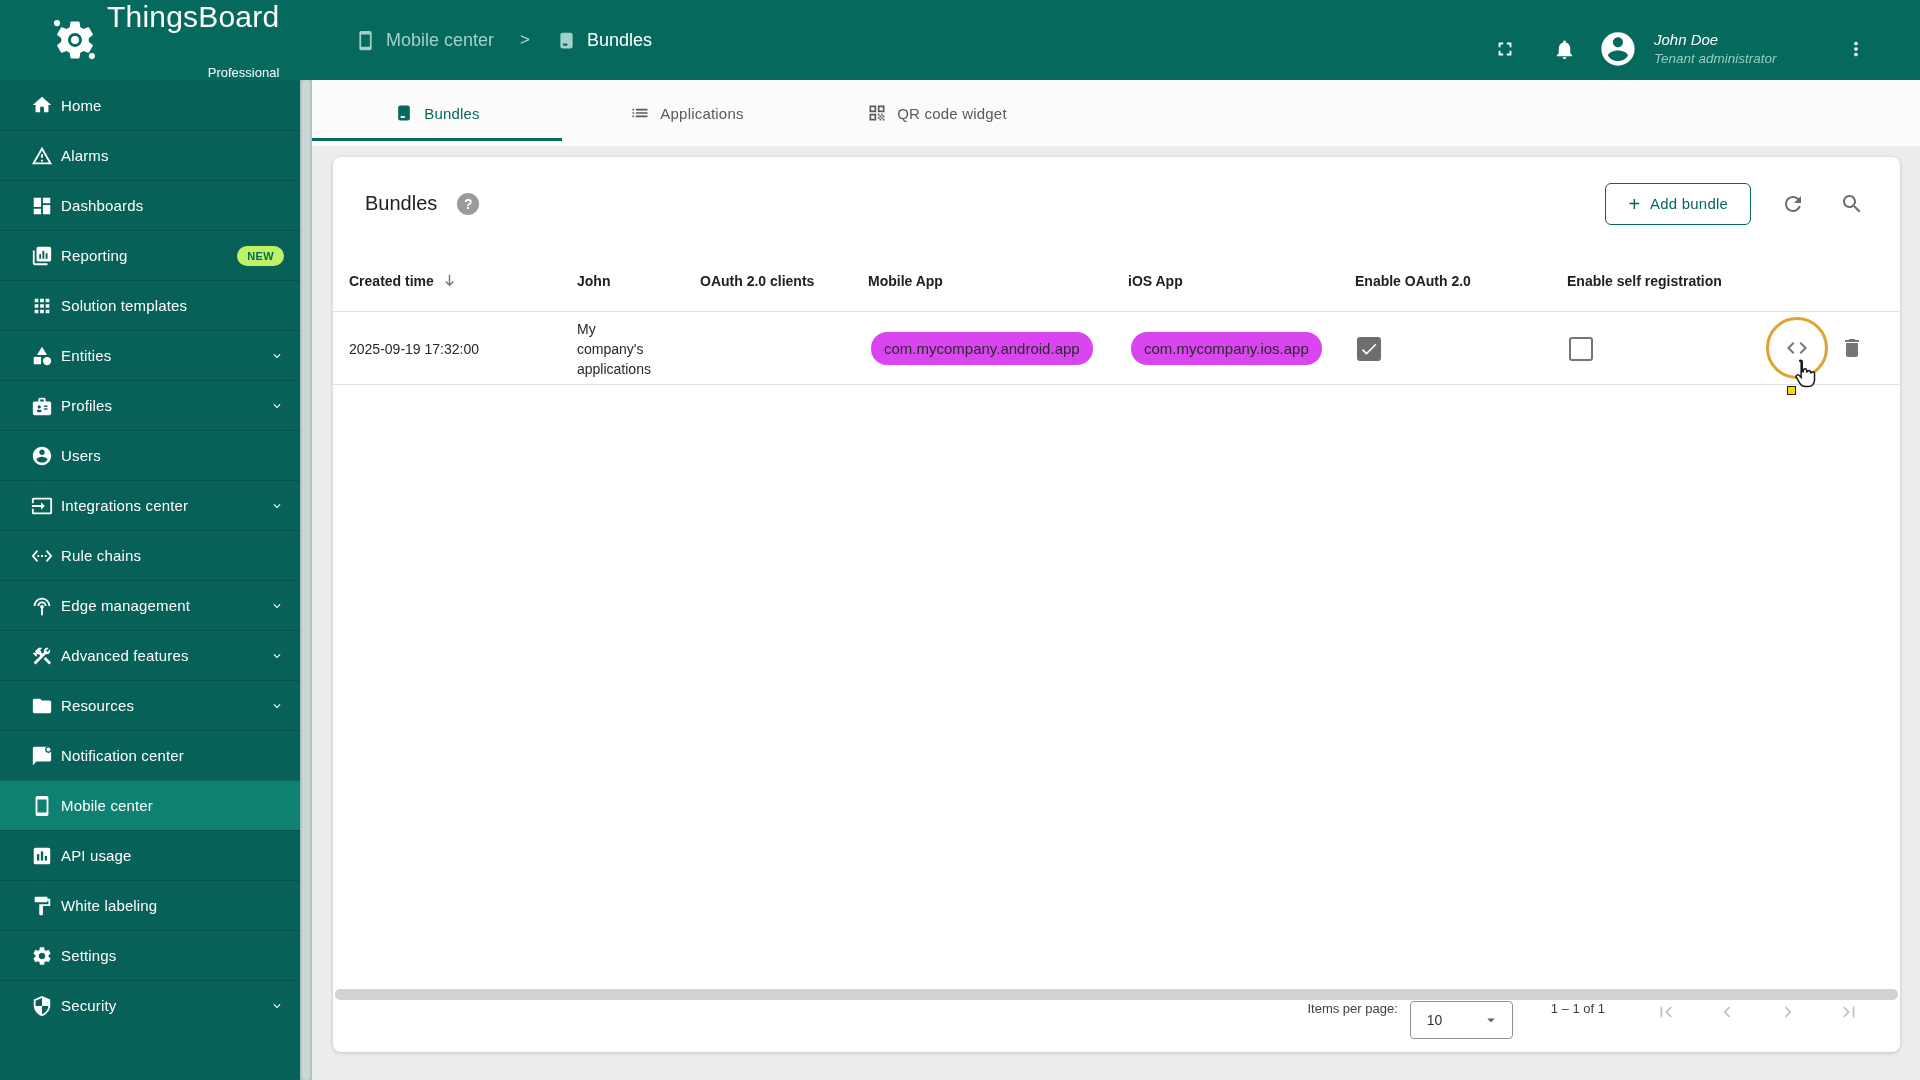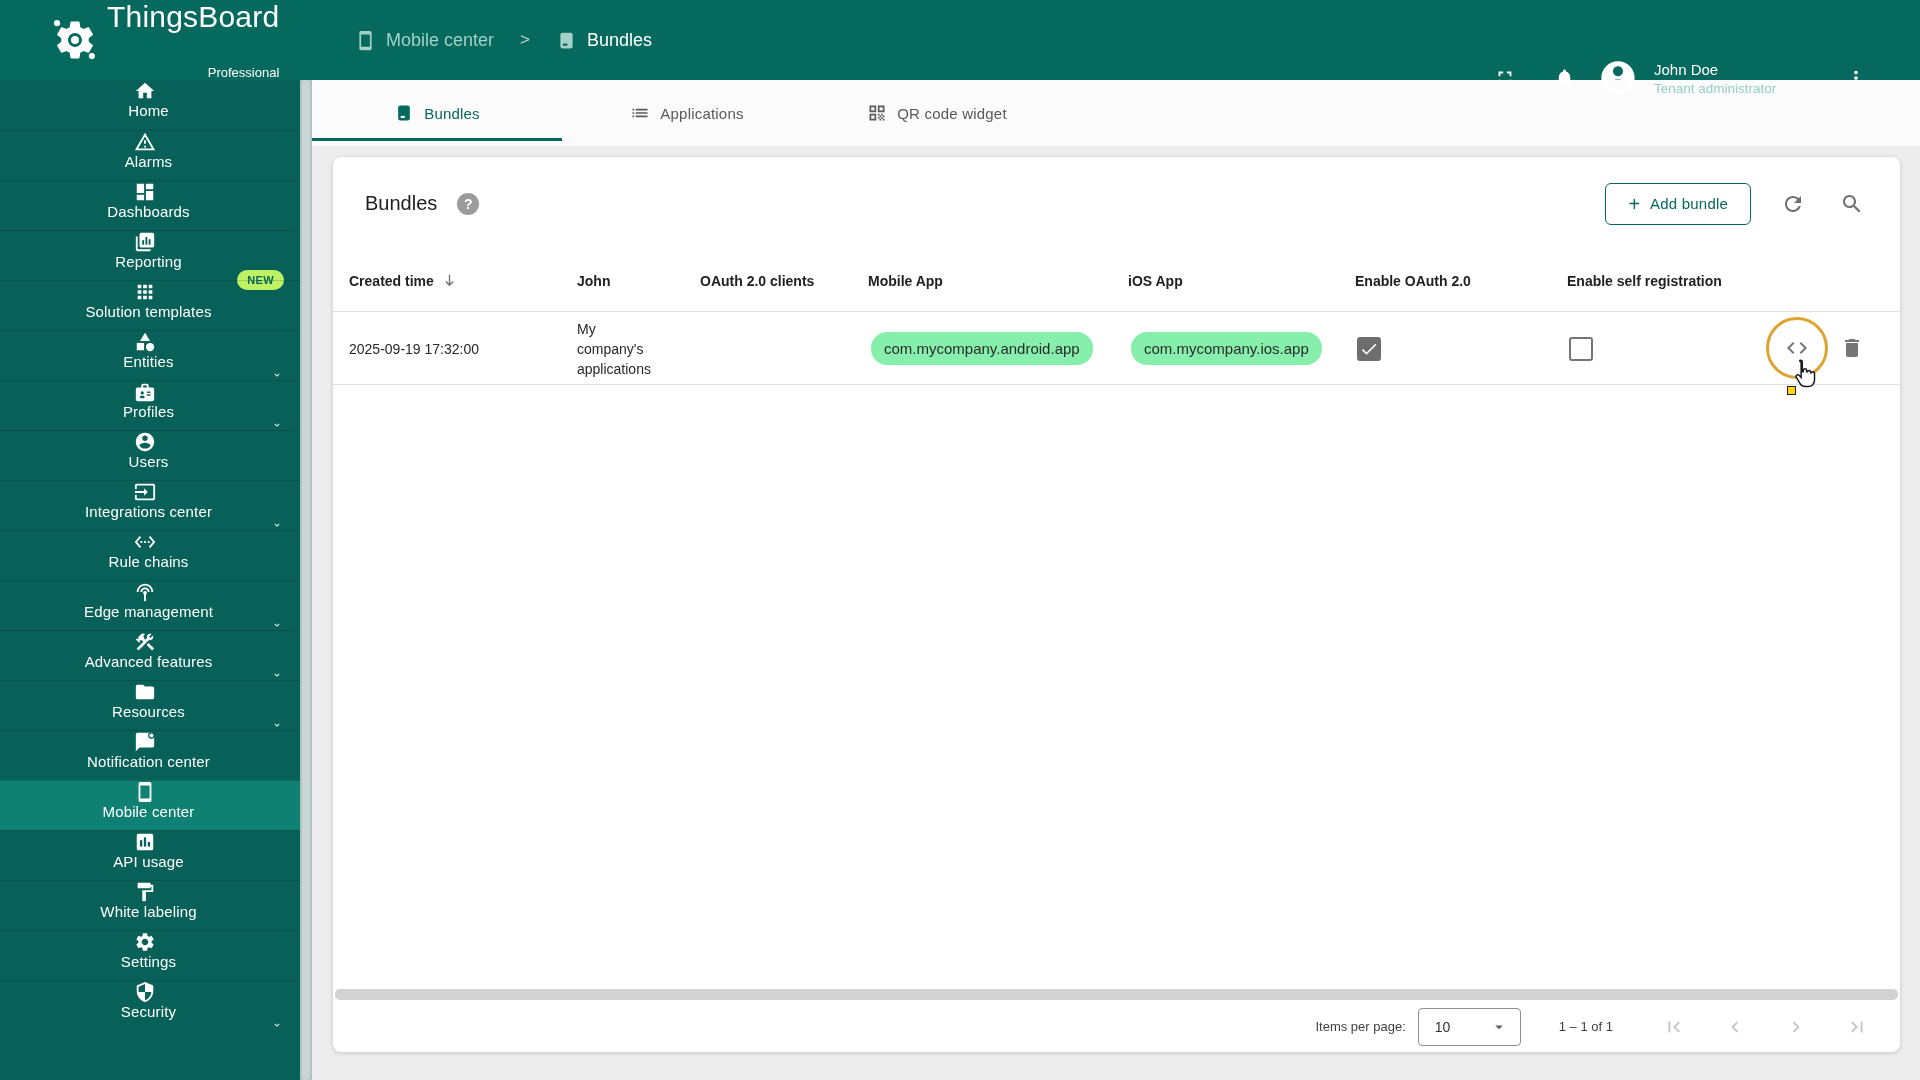--- a/index.html
+++ b/index.html
@@ -15,33 +15,33 @@
   .logo-title { color:#fff; font-size:30px; font-weight:400; line-height:32px; letter-spacing:.2px; }
   .logo-sub { color:#fff; font-size:13px; font-weight:400; line-height:14px; margin-top:0px; }
   .breadcrumb { position:absolute; left:355px; top:0; height:80px; display:flex; align-items:center; }
   .crumb-parent { display:flex; align-items:center; color:#a3d0c8; cursor:pointer; }
   .crumb-parent .ic { margin-right:10px; }
   .crumb-txt { font-size:18px; }
   .crumb-sep { color:#bcdad4; font-size:17px; margin:0 26px 0 26px; }
   .crumb-current { display:flex; align-items:center; color:#fff; }
   .crumb-current .ic { margin-right:10px; }
   .crumb-current .crumb-txt { font-weight:500; }
-  .topbar-right { position:absolute; right:44px; top:0; height:98px; display:flex; align-items:flex-end; }
+  .topbar-right { position:absolute; right:44px; top:0; height:98px; display:flex; align-items:center;font-style:italic; }
   .tb-iconbtn { width:40px; height:40px; display:flex; align-items:center; justify-content:center; cursor:pointer; }
   .avatar { width:40px; height:40px; margin-left:14px; cursor:pointer; }
   .user-block { margin-left:16px; margin-right:30px; width:152px; cursor:pointer; }
   .user-name { color:#fff; font-size:15px; line-height:20px; }
   .user-role { color:#97cdc4; font-size:13.5px; line-height:18px; }
 
   
   .sidebar { position:absolute; left:0; top:80px; width:312px; height:1000px; background:#076159; z-index:20; }
   .sb-scroll { position:absolute; right:0; top:0; width:12px; height:1000px; background:#afc4bf; }
   .sb-scroll-thumb { position:absolute; left:2px; top:0; width:8px; height:1000px; background:#c9d6d3; border-radius:4px; }
-  .sb-item { height:50px; display:flex; align-items:center; padding-left:13px; padding-right:16px; margin-right:12px;
-             border-top:1px solid rgba(0,0,0,.15); cursor:pointer; position:relative;flex-direction:column; }
+  .sb-item { height:50px; display:flex; align-items:center; padding-left:31px; padding-right:16px; margin-right:12px;
+             border-top:1px solid rgba(0,0,0,.15); cursor:pointer; position:relative; }
   .sb-item:first-child { border-top:none; }
   .sb-item .sb-ic { width:22px; height:22px; margin-right:8px; flex:none; }
   .sb-label { color:#fff; font-size:15px; font-weight:500; letter-spacing:.15px; white-space:nowrap; }
   .sb-item.active { background:#0f8173; }
   .sb-chevron { margin-left:auto; }
   .sb-badge { margin-left:auto; background:#bef264; color:#06695d; font-size:11px; font-weight:700; letter-spacing:.4px;
               padding:4px 10px; border-radius:11px; }
 
   
   .tabbar { position:absolute; left:312px; top:80px; width:1608px; height:66px; background:#fbfbfb; display:flex; z-index:10; }
@@ -69,38 +69,38 @@
   
   .tgrid { display:grid; grid-template-columns:244px 123px 168px 260px 227px 212px 212px 1fr; align-items:center; }
   .thead { height:62px; border-bottom:1px solid #e0e0e0; }
   .th { font-size:14px; font-weight:600; color:#212121; white-space:nowrap; }
   .th.first { padding-left:16px; display:flex; align-items:center; cursor:pointer; }
   .sort-ic { margin-left:7px; }
   .trow { height:73px; border-bottom:1px solid #e0e0e0; cursor:pointer; }
   .td { font-size:14px; color:#282828; }
   .td.first { padding-left:16px; white-space:nowrap; }
   .title-wrap { width:86px; line-height:20px; }
-  .chip { display:inline-block; background:#86efac; border-radius:16px; padding:8px 13px; font-size:15px; color:#2b2b2b;
+  .chip { display:inline-block; background:#d946ef; border-radius:16px; padding:8px 13px; font-size:15px; color:#2b2b2b;
           white-space:nowrap; margin-left:3px;text-align:right; }
   .cbx { width:24px; height:24px; border-radius:3px; margin-left:2px; cursor:pointer; position:relative; }
   .cbx.unchecked { border:2px solid #757575; background:#fff; }
   .cbx.checked { background:#6e6e6e; }
   .cbx .ck { display:none; position:absolute; left:2px; top:2px; }
   .cbx.checked .ck { display:block; }
   .actions-cell { position:relative; height:73px; overflow:visible; }
   .gold-ring { position:absolute; left:-13px; top:5px; width:62px; height:62px; border:3px solid #dfa42f; border-radius:50%; pointer-events:none; }
   .code-btn { position:absolute; left:6px; top:24px; cursor:pointer; }
   .trash-btn { position:absolute; left:61px; top:24px; cursor:pointer; }
   .cursor-hand { position:absolute; left:11px; top:46px; pointer-events:none; z-index:5; }
   .cursor-badge { position:absolute; left:8px; top:74px; width:9px; height:9px; background:#ffd400; border:1.5px solid #222; z-index:5; }
 
   
   .h-scrollbar { position:absolute; left:2px; right:2px; bottom:52px; height:11px; background:#d2d2d2; border-radius:5px; cursor:pointer; }
-  .paginator { position:absolute; left:0; right:0; bottom:0; height:52px; display:flex; align-items:center;
-               justify-content:flex-end; padding-right:32px; border-top:1px solid transparent; }
+  .paginator { position:absolute; left:0; right:0; bottom:0; height:52px; display:flex; align-items:flex-start;
+               justify-content:flex-end; padding-right:40px; border-top:1px solid transparent; }
   .pg-label { font-size:13px; color:#3f3f3f; }
   .pg-select { width:103px; height:38px; border:1px solid #8f8f8f; border-radius:4px; display:flex; align-items:center;
                padding:0 12px 0 16px; margin:0 38px 0 12px; cursor:pointer; }
   .pg-select .val { font-size:14px; color:#333; flex:1; }
   .pg-range { font-size:13px; color:#3f3f3f; margin-right:50px; }
   .pg-btn { width:22px; height:22px; display:flex; align-items:center; justify-content:center; cursor:default; }
   .pg-btn + .pg-btn { margin-left:39px; }
 </style>
 </head>
 <body>

